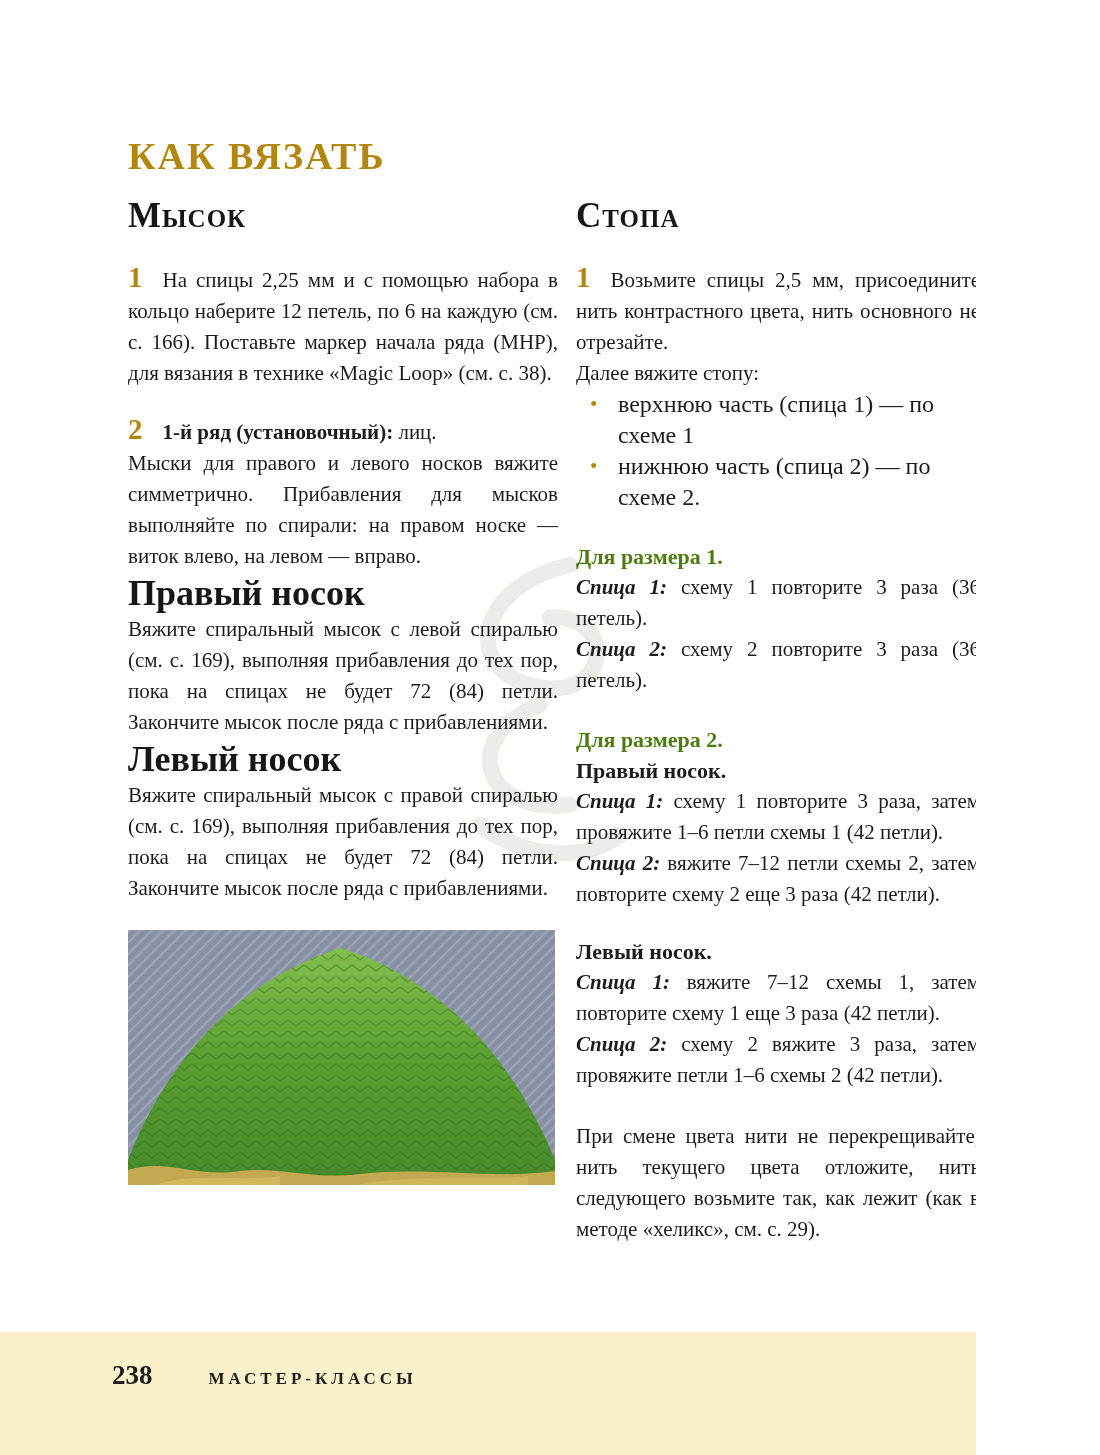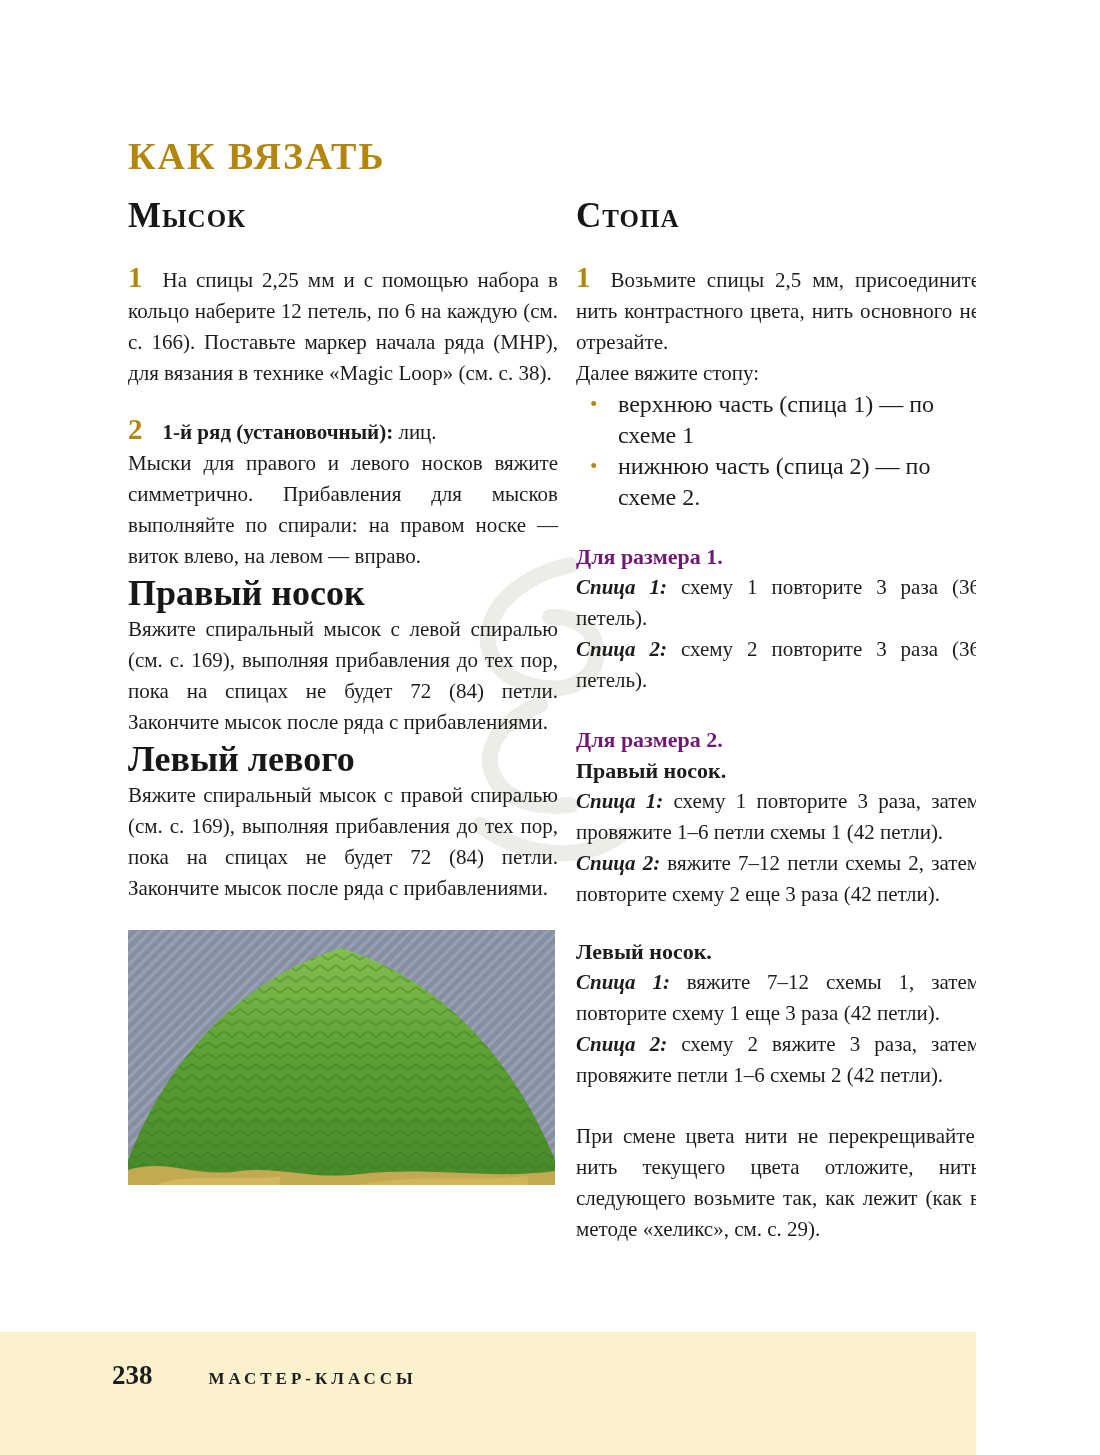--- a/index.html
+++ b/index.html
@@ -39,21 +39,21 @@
   .step2 { margin-top:26px; }
 
   h3.subhead { font-size:36px; font-weight:bold; color:#171716; }
   .para { }
 
   .lead { margin-top:0; }
   .bullet-line { display:flex; padding-left:14px; }
   .bullet { color:#b3870e; width:28px; flex:0 0 28px; font-size:21px; line-height:31px; }
   .bullet-text { flex:1; font-size:24px; line-height:31px; }
 
-  .goldhead { font-size:22px; font-weight:bold; color:#701a75; margin-top:28px; line-height:31px; }
+  .goldhead { font-size:22px; font-weight:bold; color:#4d7c0f; margin-top:28px; line-height:31px; }
   .boldlabel { font-size:22px; font-weight:bold; line-height:31px; }
   .gap-top { margin-top:26px; }
   .spica { font-weight:bold; font-style:italic; }
   .note { margin-top:30px; }
 
   .photo { display:block; margin-top:26px; width:427px; height:255px; }
 
   .footer-band {
     position:absolute; left:0; top:1332px; width:1100px; height:163px;
     background:#fbf2cd;
@@ -81,21 +81,21 @@
     <p class="body step"><span class="stepnum">1</span><span>На спицы 2,25 мм и с помощью набора в кольцо наберите 12 петель, по 6 на каждую (см. с. 166). Поставьте маркер начала ряда (МНР), для вязания в технике «Magic Loop» (см. с. 38).</span></p>
 
     <div class="step2">
       <p class="body"><span class="stepnum">2</span><span class="runin">1-й ряд (установочный):</span><span> лиц.</span></p>
       <p class="body">Мыски для правого и левого носков вяжите симметрично. Прибавления для мысков выполняйте по спирали: на правом носке — виток влево, на левом — вправо.</p>
     </div>
 
     <h3 class="subhead">Правый носок</h3>
     <p class="body para">Вяжите спиральный мысок с левой спиралью (см. с. 169), выполняя прибавления до тех пор, пока на спицах не будет 72 (84) петли. Закончите мысок после ряда с прибавлениями.</p>
 
-    <h3 class="subhead">Левый левого</h3>
+    <h3 class="subhead">Левый носок</h3>
     <p class="body para">Вяжите спиральный мысок с правой спиралью (см. с. 169), выполняя прибавления до тех пор, пока на спицах не будет 72 (84) петли. Закончите мысок после ряда с прибавлениями.</p>
 
     <svg class="photo" viewBox="0 0 427 255" role="img" aria-label="Зеленый спиральный мысок носка на джинсовой ткани">
       <defs>
         <pattern id="denim" width="8" height="8" patternTransform="rotate(45)" patternUnits="userSpaceOnUse">
           <rect width="8" height="8" fill="#8b94a6"></rect>
           <line x1="1" y1="0" x2="1" y2="8" stroke="#9ba4b5" stroke-width="2"></line>
           <line x1="5" y1="0" x2="5" y2="8" stroke="#7e8799" stroke-width="1"></line>
         </pattern>
         <linearGradient id="greenGrad" x1="0" y1="0" x2="0" y2="1">

